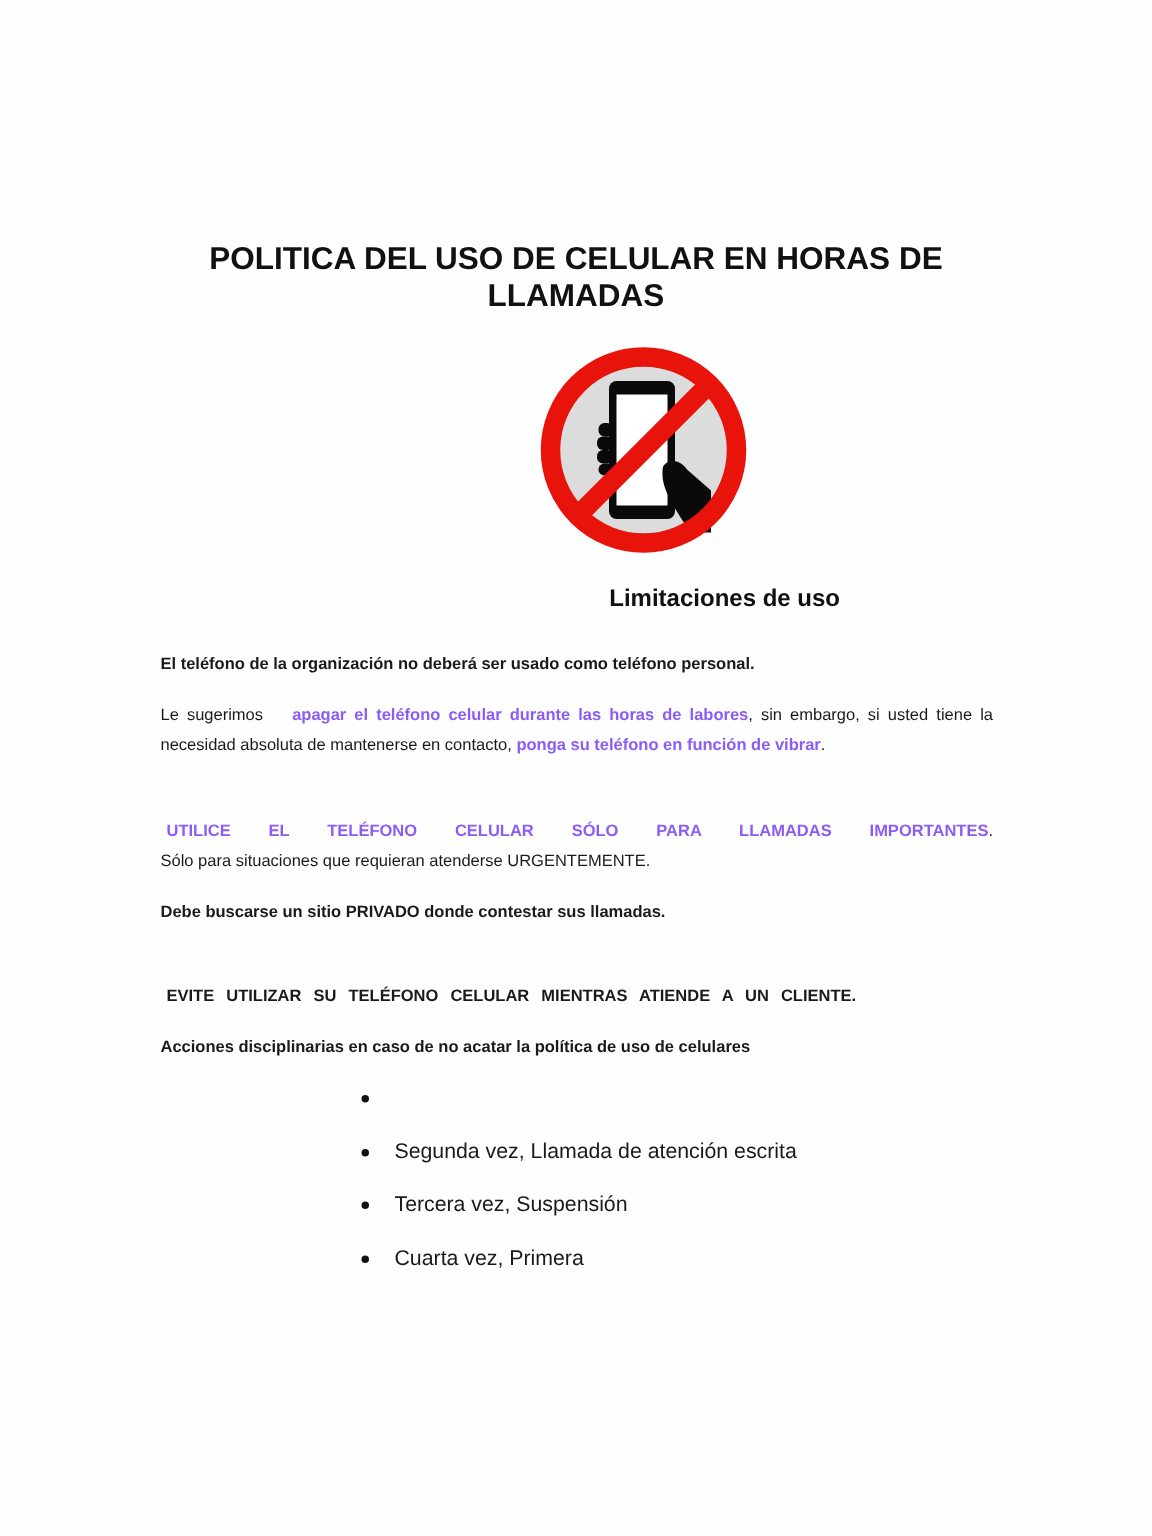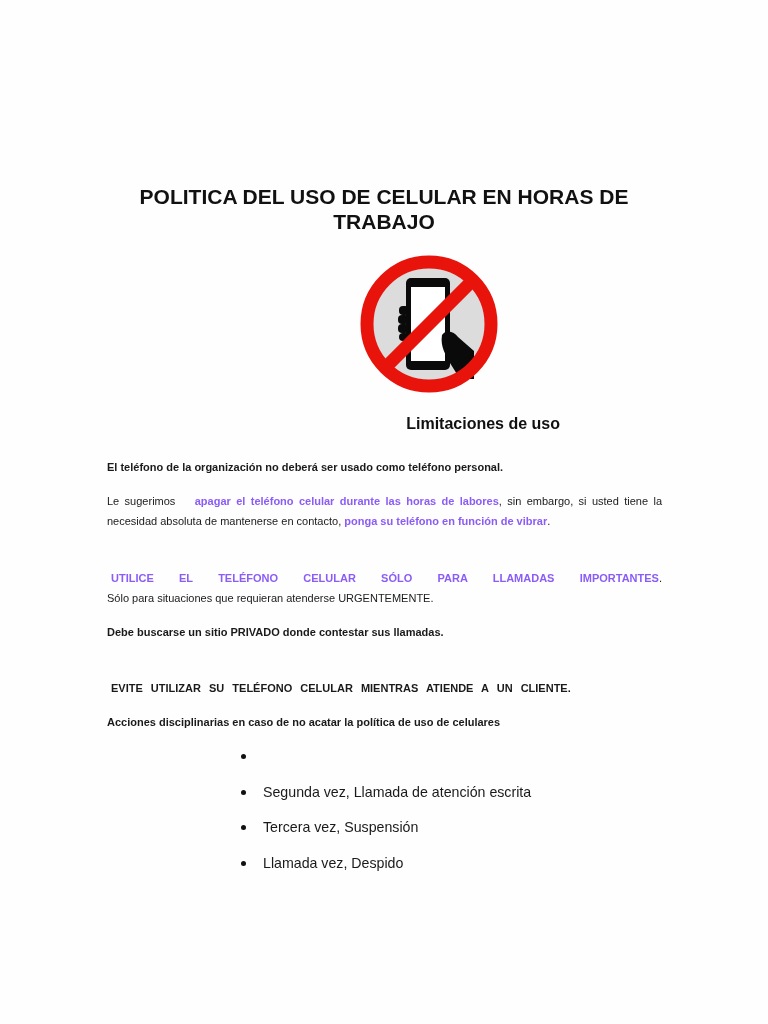--- a/index.html
+++ b/index.html
@@ -11,21 +11,21 @@
       width: 768px;
       height: 1024px;
       position: relative;
       overflow: hidden;
       font-family: "Liberation Sans", "DejaVu Sans", sans-serif;
       color: #111;
     }
     .page {
       position: absolute;
       left: 0; top: 0;
-      width: 768px; height: 804px; margin-top: 24px;
+      width: 768px; height: 804px;
     }
     .title {
       position: absolute;
       left: 100px;
       width: 568px;
       top: 160px;
       text-align: center;
       font-weight: bold;
       font-size: 21px;
       line-height: 25px;
@@ -95,21 +95,21 @@
       background: #111;
     }
   </style>
 </head>
 <body>
 
 <div class="page">
 
   <h1 class="title">
     <span>POLITICA DEL USO DE CELULAR EN HORAS DE</span><br>
-    <span>TRABAJO</span>
+    <span>LLAMADAS</span>
   </h1>
 
   <div class="sign">
     <svg width="142" height="146" viewBox="0 0 142 146" xmlns="http://www.w3.org/2000/svg">
 
       <circle cx="71" cy="73" r="62" fill="#dcdcdc"></circle>
 
       <rect x="48" y="27" width="44" height="92" rx="5" ry="5" fill="#0a0a0a"></rect>
 
       <rect x="53" y="36" width="34" height="74" fill="#ffffff"></rect>
@@ -141,16 +141,16 @@
   <p class="para p4">Debe buscarse un sitio PRIVADO donde contestar sus llamadas.</p>
 
   <p class="para p5 spaced" style="padding-left:4px;width:551px;">EVITE UTILIZAR SU TELÉFONO CELULAR MIENTRAS ATIENDE A  UN CLIENTE.</p>
 
   <p class="para p6">Acciones disciplinarias en caso de no acatar la política de uso de celulares</p>
 
   <ul class="bullets">
     <li><span class="dot"></span></li>
     <li><span class="dot"></span><span>Segunda vez, Llamada de atención escrita</span></li>
     <li><span class="dot"></span><span>Tercera vez, Suspensión</span></li>
-    <li><span class="dot"></span><span>Llamada vez, Despido</span></li>
+    <li><span class="dot"></span><span>Cuarta vez, Primera</span></li>
   </ul>
 
 </div>
 
 </body></html>

